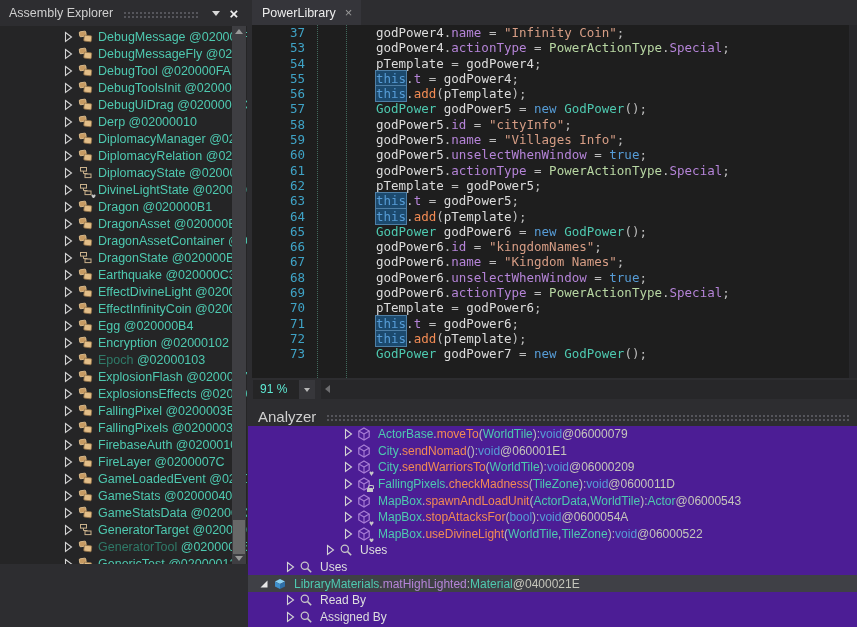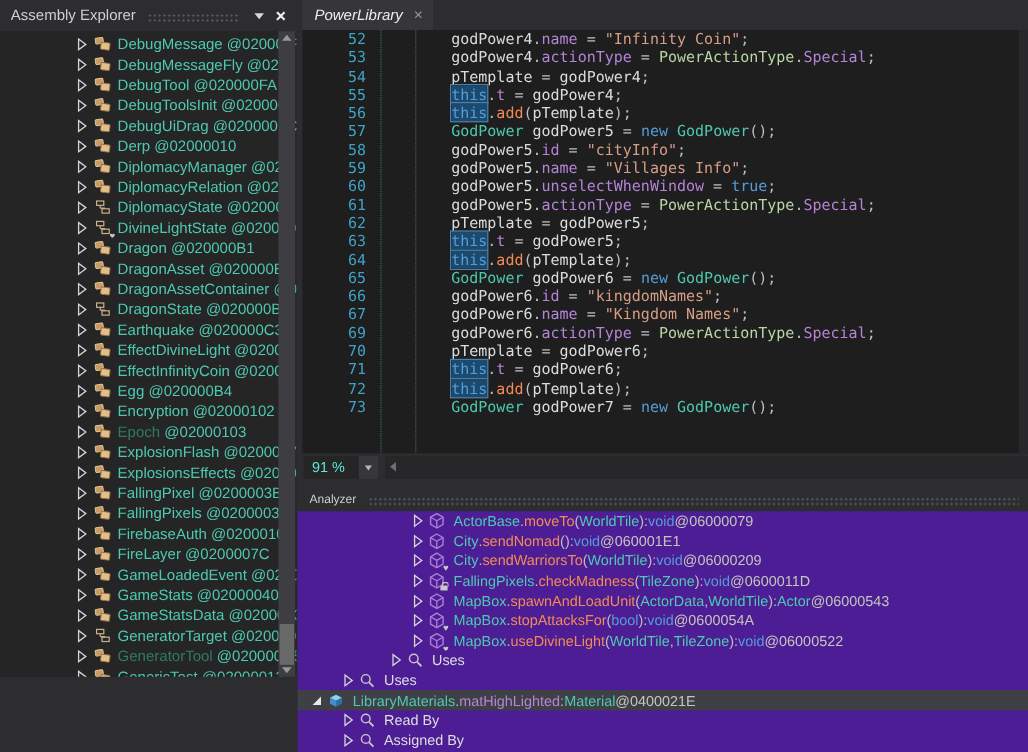--- a/index.html
+++ b/index.html
@@ -34,21 +34,21 @@
   
   .v-scroll { position:absolute; top:26px; right:1px; width:14px; bottom:0; background:#3E3E42; }
   .v-scroll .arrow-up { position:absolute; top:3px; left:3px; width:0; height:0;
       border-left:4px solid transparent; border-right:4px solid transparent; border-bottom:5px solid #999999; }
   .v-scroll .arrow-down { position:absolute; bottom:3px; left:3px; width:0; height:0;
       border-left:4px solid transparent; border-right:4px solid transparent; border-top:5px solid #999999; }
   .v-scroll .thumb { position:absolute; left:1px; width:12px; top:494px; height:34px; background:#686868; }
   
   .main { position:absolute; left:252px; top:0; right:0; height:401px; }
   .tabstrip { height:25px; display:flex; background:#2D2D30; }
-  .tab { display:flex; align-items:center; gap:9px; padding:0 9px 0 10px; background:#35353A; height:25px;font-style:italic; }
+  .tab { display:flex; align-items:center; gap:9px; padding:0 9px 0 10px; background:#35353A; height:25px; }
   .tab-label { font-size:12.5px; color:#EDEDED; }
   .tab-close { color:#9A9A9A; font-size:13px; }
   .editor { position:absolute; top:25px; left:0; right:0; bottom:23px; background:#1E1E1E;
             font-family:"DejaVu Sans Mono", monospace; font-size:12.5px; overflow:hidden; }
   .indent-guide { position:absolute; top:0; bottom:0; width:0; border-left:1px dotted rgba(92,170,146,.55); }
   .code-line { height:15.3px; line-height:15.3px; white-space:pre; position:relative; padding-left:124px; }
   .line-num { position:absolute; left:0; top:0; width:53px; text-align:right; color:#3FA3C6; }
   .tok-pl  { color:#DCDCDC; }
   .tok-pun { color:#BDBDBD; }
   .tok-kw  { color:#569CD6; }
@@ -65,21 +65,21 @@
   .zoom-value { width:46px; height:19px; background:#252526; color:#5eead4; font-size:12px;
                 padding:2px 0 0 7px; }
   .zoom-drop { width:16px; height:19px; background:#37373B; display:flex; align-items:center; justify-content:center; }
   .zoom-drop .caret-down { border-top-color:#B8B8B8; border-left-width:3.5px; border-right-width:3.5px; border-top-width:4px; }
   .h-scroll { flex:1; height:19px; margin:0 0 0 6px; background:#272729; position:relative; }
   .h-scroll .arrow-left { position:absolute; left:4px; top:5px; width:0; height:0;
       border-top:4.5px solid transparent; border-bottom:4.5px solid transparent; border-right:5px solid #6E6E70; }
   
   .analyzer { position:absolute; left:248px; top:406px; right:0; bottom:0; }
   .analyzer-header { height:20px; display:flex; align-items:center; padding-left:10px; background:#2D2D30; }
-  .analyzer-title { font-size:10px; color:#CFCFCF; }
+  .analyzer-title { font-size:15px; color:#CFCFCF; }
   .analyzer-body { position:absolute; top:20px; left:0; right:0; bottom:0; background:#4c1d95; overflow:hidden; }
   .an-row { height:16.6px; display:flex; align-items:center; white-space:nowrap; overflow:hidden; font-size:12px; }
   .an-row.selected { background:#3F4046;text-align:center; }
   .an-row .expander { margin-right:3px; }
   .an-row .node-icon { margin-right:7px; width:14px; flex:0 0 14px; }
   .tok-addr { color:#C5C5BB; }
   .tok-lbl { color:#DEDEDE; }
 </style>
 </head>
 <body>
@@ -608,36 +608,37 @@
     <div class="tabstrip">
       <div class="tab">
         <span class="tab-label">PowerLibrary</span>
         <span class="tab-close">×</span>
       </div>
     </div>
     <div class="editor" id="code-editor">
       <span class="indent-guide" style="left:65px"></span>
       <span class="indent-guide" style="left:94px"></span>
       <div id="code-lines">
-          <div class="code-line"><span class="line-num">52</span><span class="tok-pl">godPower4</span><span class="tok-pun">.</span><span class="tok-fld">name</span><span class="tok-pun"> = </span><span class="tok-str">"Infinity Coin"</span><span class="tok-pun">;</span></div>
+          <div class="code-line"><span class="line-num">37</span><span class="tok-pl">godPower4</span><span class="tok-pun">.</span><span class="tok-fld">name</span><span class="tok-pun"> = </span><span class="tok-str">"Infinity Coin"</span><span class="tok-pun">;</span></div>
           <div class="code-line"><span class="line-num">53</span><span class="tok-pl">godPower4</span><span class="tok-pun">.</span><span class="tok-fld">actionType</span><span class="tok-pun"> = </span><span class="tok-vt">PowerActionType</span><span class="tok-pun">.</span><span class="tok-fld">Special</span><span class="tok-pun">;</span></div>
           <div class="code-line"><span class="line-num">54</span><span class="tok-pl">pTemplate</span><span class="tok-pun"> = </span><span class="tok-pl">godPower4</span><span class="tok-pun">;</span></div>
           <div class="code-line"><span class="line-num">55</span><span class="tok-this">this</span><span class="tok-pun">.</span><span class="tok-fld">t</span><span class="tok-pun"> = </span><span class="tok-pl">godPower4</span><span class="tok-pun">;</span></div>
           <div class="code-line"><span class="line-num">56</span><span class="tok-this">this</span><span class="tok-pun">.</span><span class="tok-mth">add</span><span class="tok-pun">(</span><span class="tok-pl">pTemplate</span><span class="tok-pun">);</span></div>
           <div class="code-line"><span class="line-num">57</span><span class="tok-ty">GodPower</span><span class="tok-pun"> </span><span class="tok-pl">godPower5</span><span class="tok-pun"> = </span><span class="tok-kw">new</span><span class="tok-pun"> </span><span class="tok-ty">GodPower</span><span class="tok-pun">();</span></div>
           <div class="code-line"><span class="line-num">58</span><span class="tok-pl">godPower5</span><span class="tok-pun">.</span><span class="tok-fld">id</span><span class="tok-pun"> = </span><span class="tok-str">"cityInfo"</span><span class="tok-pun">;</span></div>
           <div class="code-line"><span class="line-num">59</span><span class="tok-pl">godPower5</span><span class="tok-pun">.</span><span class="tok-fld">name</span><span class="tok-pun"> = </span><span class="tok-str">"Villages Info"</span><span class="tok-pun">;</span></div>
           <div class="code-line"><span class="line-num">60</span><span class="tok-pl">godPower5</span><span class="tok-pun">.</span><span class="tok-fld">unselectWhenWindow</span><span class="tok-pun"> = </span><span class="tok-kw">true</span><span class="tok-pun">;</span></div>
           <div class="code-line"><span class="line-num">61</span><span class="tok-pl">godPower5</span><span class="tok-pun">.</span><span class="tok-fld">actionType</span><span class="tok-pun"> = </span><span class="tok-vt">PowerActionType</span><span class="tok-pun">.</span><span class="tok-fld">Special</span><span class="tok-pun">;</span></div>
           <div class="code-line"><span class="line-num">62</span><span class="tok-pl">pTemplate</span><span class="tok-pun"> = </span><span class="tok-pl">godPower5</span><span class="tok-pun">;</span></div>
           <div class="code-line"><span class="line-num">63</span><span class="tok-this">this</span><span class="tok-pun">.</span><span class="tok-fld">t</span><span class="tok-pun"> = </span><span class="tok-pl">godPower5</span><span class="tok-pun">;</span></div>
           <div class="code-line"><span class="line-num">64</span><span class="tok-this">this</span><span class="tok-pun">.</span><span class="tok-mth">add</span><span class="tok-pun">(</span><span class="tok-pl">pTemplate</span><span class="tok-pun">);</span></div>
           <div class="code-line"><span class="line-num">65</span><span class="tok-ty">GodPower</span><span class="tok-pun"> </span><span class="tok-pl">godPower6</span><span class="tok-pun"> = </span><span class="tok-kw">new</span><span class="tok-pun"> </span><span class="tok-ty">GodPower</span><span class="tok-pun">();</span></div>
           <div class="code-line"><span class="line-num">66</span><span class="tok-pl">godPower6</span><span class="tok-pun">.</span><span class="tok-fld">id</span><span class="tok-pun"> = </span><span class="tok-str">"kingdomNames"</span><span class="tok-pun">;</span></div>
           <div class="code-line"><span class="line-num">67</span><span class="tok-pl">godPower6</span><span class="tok-pun">.</span><span class="tok-fld">name</span><span class="tok-pun"> = </span><span class="tok-str">"Kingdom Names"</span><span class="tok-pun">;</span></div>
+          <div class="code-line"><span class="line-num">68</span><span class="tok-pl">godPower6</span><span class="tok-pun">.</span><span class="tok-fld">unselectWhenWindow</span><span class="tok-pun"> = </span><span class="tok-kw">true</span><span class="tok-pun">;</span></div>
           <div class="code-line"><span class="line-num">69</span><span class="tok-pl">godPower6</span><span class="tok-pun">.</span><span class="tok-fld">actionType</span><span class="tok-pun"> = </span><span class="tok-vt">PowerActionType</span><span class="tok-pun">.</span><span class="tok-fld">Special</span><span class="tok-pun">;</span></div>
           <div class="code-line"><span class="line-num">70</span><span class="tok-pl">pTemplate</span><span class="tok-pun"> = </span><span class="tok-pl">godPower6</span><span class="tok-pun">;</span></div>
           <div class="code-line"><span class="line-num">71</span><span class="tok-this">this</span><span class="tok-pun">.</span><span class="tok-fld">t</span><span class="tok-pun"> = </span><span class="tok-pl">godPower6</span><span class="tok-pun">;</span></div>
           <div class="code-line"><span class="line-num">72</span><span class="tok-this">this</span><span class="tok-pun">.</span><span class="tok-mth">add</span><span class="tok-pun">(</span><span class="tok-pl">pTemplate</span><span class="tok-pun">);</span></div>
           <div class="code-line"><span class="line-num">73</span><span class="tok-ty">GodPower</span><span class="tok-pun"> </span><span class="tok-pl">godPower7</span><span class="tok-pun"> = </span><span class="tok-kw">new</span><span class="tok-pun"> </span><span class="tok-ty">GodPower</span><span class="tok-pun">();</span></div>
         </div>
       <span class="editor-vtrack"></span>
     </div>
     <div class="editor-bottom">
       <div class="zoom-combo">

